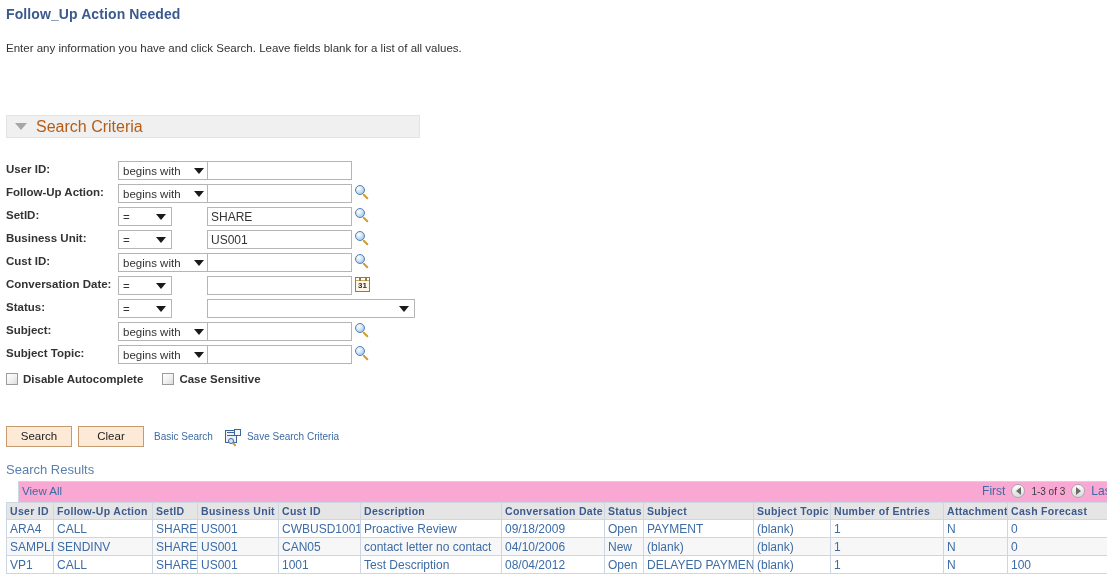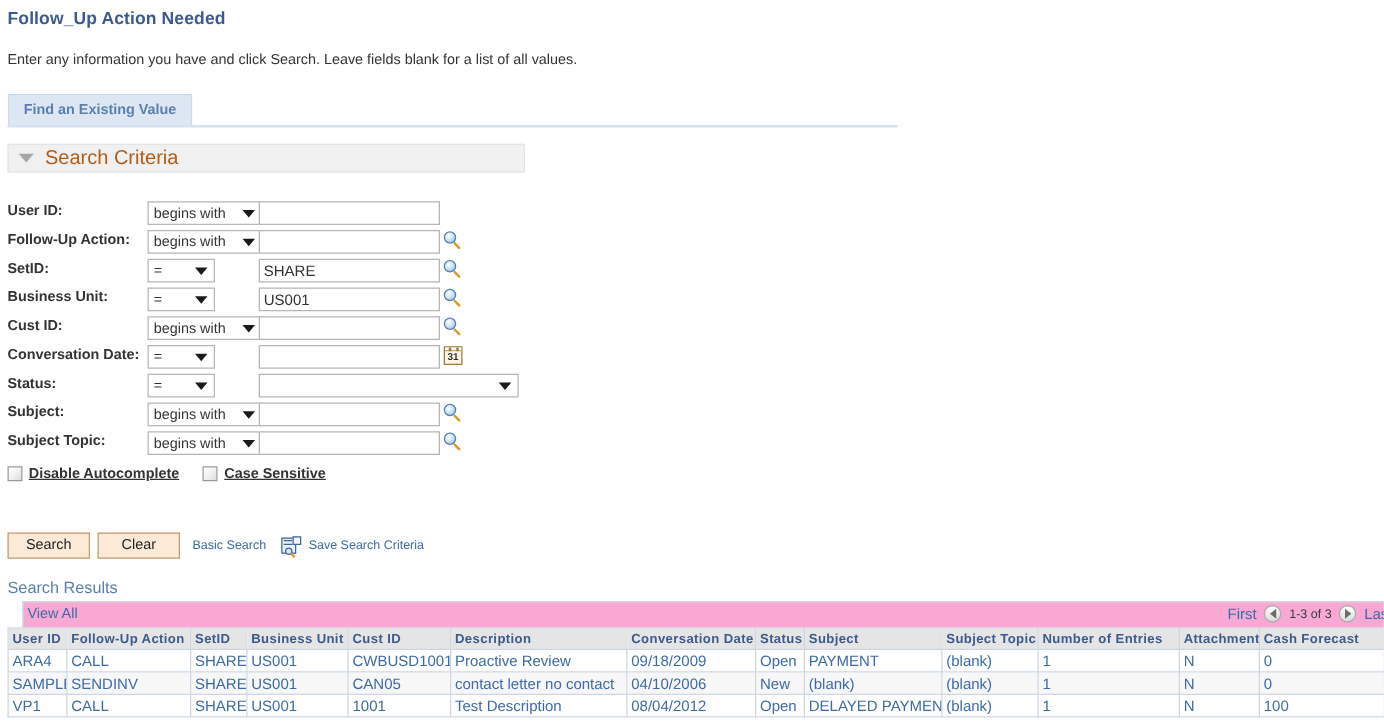--- a/index.html
+++ b/index.html
@@ -156,21 +156,21 @@
   
   .chkrow { position: absolute; left: 6px; top: 373px; }
   .chkitem { display: inline-flex; align-items: center; margin-right: 16px; }
   .chkbox {
     width: 12px; height: 12px;
     border: 1px solid #9b9b9b;
     background: linear-gradient(135deg, #ffffff 0%, #f2f2f2 50%, #dcdcdc 100%);
     margin-right: 5px;
     cursor: pointer;
   }
-  .chklabel { font-size: 11.5px; font-weight: bold; color: #333; text-decoration: underline; }
+  .chklabel { font-size: 11.5px; font-weight: bold; color: #333; }
 
   
   .btnrow { position: absolute; left: 6px; top: 426px; display: flex; align-items: center; }
   .pbtn {
     height: 21px;
     min-width: 66px;
     background: #fce9d6;
     border: 1px solid #c59a6f;
     font-family: "Liberation Sans", sans-serif;
     font-size: 11.5px;
@@ -295,24 +295,20 @@
   table.results tr.alt td { background: #f7f7f7; }
 </style>
 </head>
 <body>
 
 <div class="page">
 
   <div class="page-title">Follow_Up Action Needed</div>
   <div class="instructions">Enter any information you have and click Search. Leave fields blank for a list of all values.</div>
 
-  <div class="tabstrip">
-    <div class="tab">Find an Existing Value</div>
-    <div class="tab-underline"></div>
-  </div>
 
   <div class="criteria-bar">
     <div class="collapse-arrow"></div>
     <div class="criteria-label">Search Criteria</div>
   </div>
 
   <div class="form" id="form-rows">
       <div class="frow">
         <div class="flabel">User ID:</div>
         <div class="selwrap" style="left: 118px; width: 92px;">

